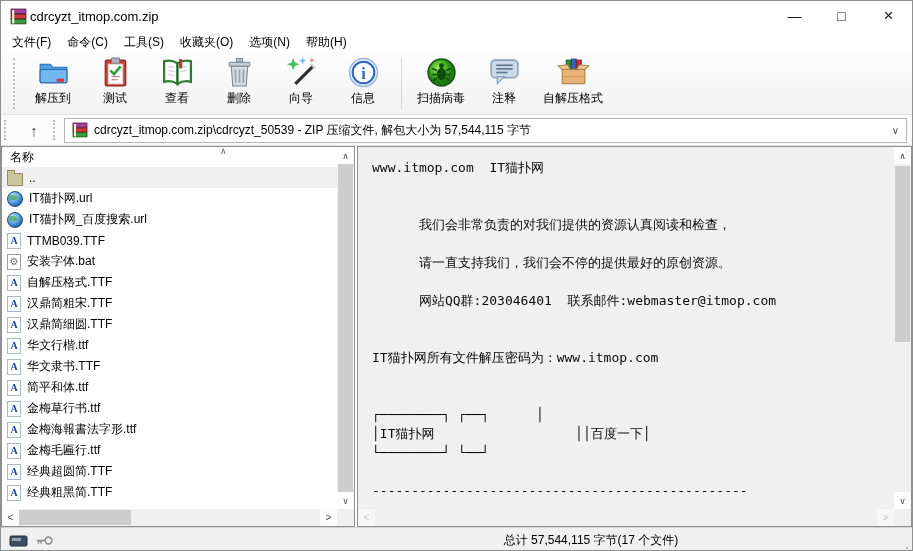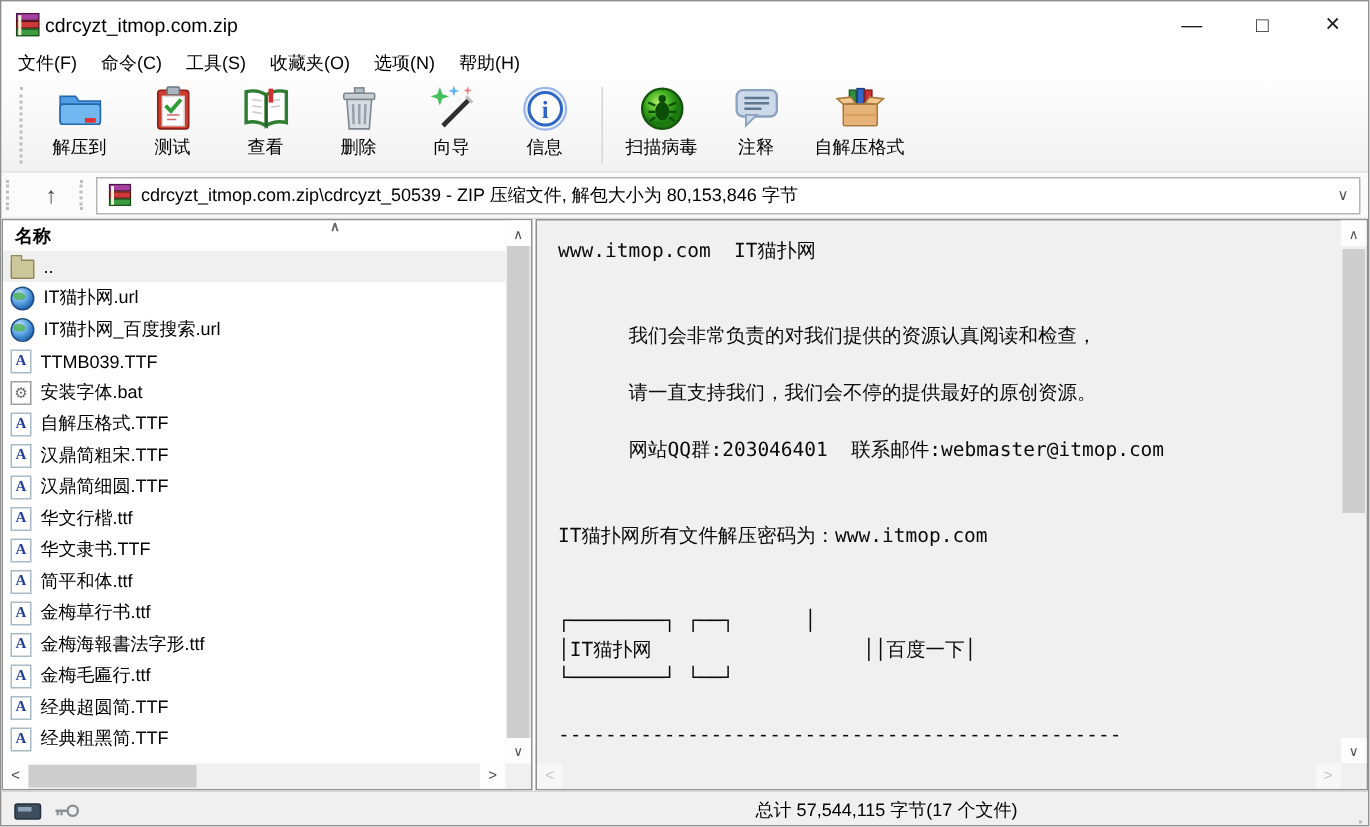--- a/index.html
+++ b/index.html
@@ -34,21 +34,21 @@
   .agrip{width:3px;border-left:2px dotted #bdbdbd;height:20px;margin-right:6px;}
   .combo{flex:1;height:23px;border:1px solid #b5b5b5;background:#fff;display:flex;
     align-items:center;gap:6px;padding:0 7px;font-size:12px;margin-right:2px;}
   .combo-chevron{margin-left:auto;color:#555;font-size:10px;}
   
   .main{position:relative;height:381px;background:#fff;}
   .panel{position:absolute;top:0;height:381px;box-sizing:border-box;border:1px solid #8f8f8f;}
   .left-panel{left:0;width:354px;background:#fff;}
   .right-panel{left:356px;width:555px;background:#f0f0f0;}
   .list-header{height:20px;font-size:12px;display:flex;align-items:center;
-    padding-left:8px;background:#fff;position:relative;font-weight:bold;}
+    padding-left:8px;background:#fff;position:relative;}
   .sort-caret{position:absolute;left:218px;top:-1px;font-size:9px;color:#666;}
   .file-list{position:absolute;top:20px;left:0;right:17px;bottom:17px;overflow:hidden;}
   .row{height:21px;display:flex;align-items:center;gap:6px;font-size:12px;padding-left:5px;white-space:nowrap;}
   .row.hover{background:#f0f0f0;}
   
   .fi{width:17px;height:17px;display:inline-flex;align-items:center;justify-content:center;flex:none;}
   .fi-folder{width:14px;height:11px;background:#ccc79b;border:1px solid #8f8a5e;border-radius:1px;
     position:relative;margin-top:3px;align-self:center;}
   .fi-folder::before{content:"";position:absolute;top:-4px;left:-1px;width:6px;height:3px;
     background:#ccc79b;border:1px solid #8f8a5e;border-bottom:none;border-radius:1px 1px 0 0;}
@@ -248,21 +248,21 @@
     <div class="agrip"></div>
     <div class="combo">
       <span style="display:flex;">
         <svg width="16" height="16" viewBox="0 0 16 16">
           <rect x="1" y="1" width="14" height="4.2" fill="#a63f9d" stroke="#4a1547" stroke-width="0.8"></rect>
           <rect x="1" y="5.9" width="14" height="4.2" fill="#ce3a3a" stroke="#5c0f0f" stroke-width="0.8"></rect>
           <rect x="1" y="10.7" width="14" height="4.2" fill="#3c9a3f" stroke="#124d14" stroke-width="0.8"></rect>
           <rect x="2" y="2" width="2" height="12.5" fill="#f5f0d8"></rect>
         </svg>
       </span>
-      <span>cdrcyzt_itmop.com.zip\cdrcyzt_50539 - ZIP 压缩文件, 解包大小为 80,153,846 字节</span>
+      <span>cdrcyzt_itmop.com.zip\cdrcyzt_50539 - ZIP 压缩文件, 解包大小为 57,544,115 字节</span>
       <span class="combo-chevron">∨</span>
     </div>
   </div>
 
   <div class="main">
 
     <div class="panel left-panel">
       <div class="list-header">
         <span>名称</span>
         <span class="sort-caret">∧</span>

